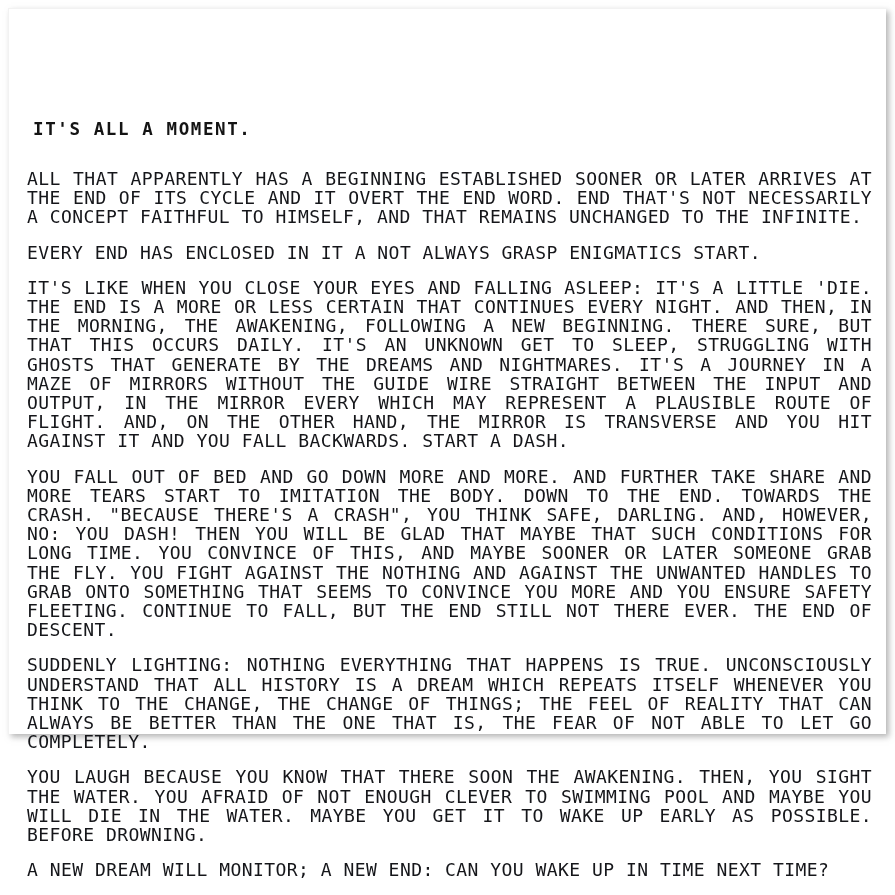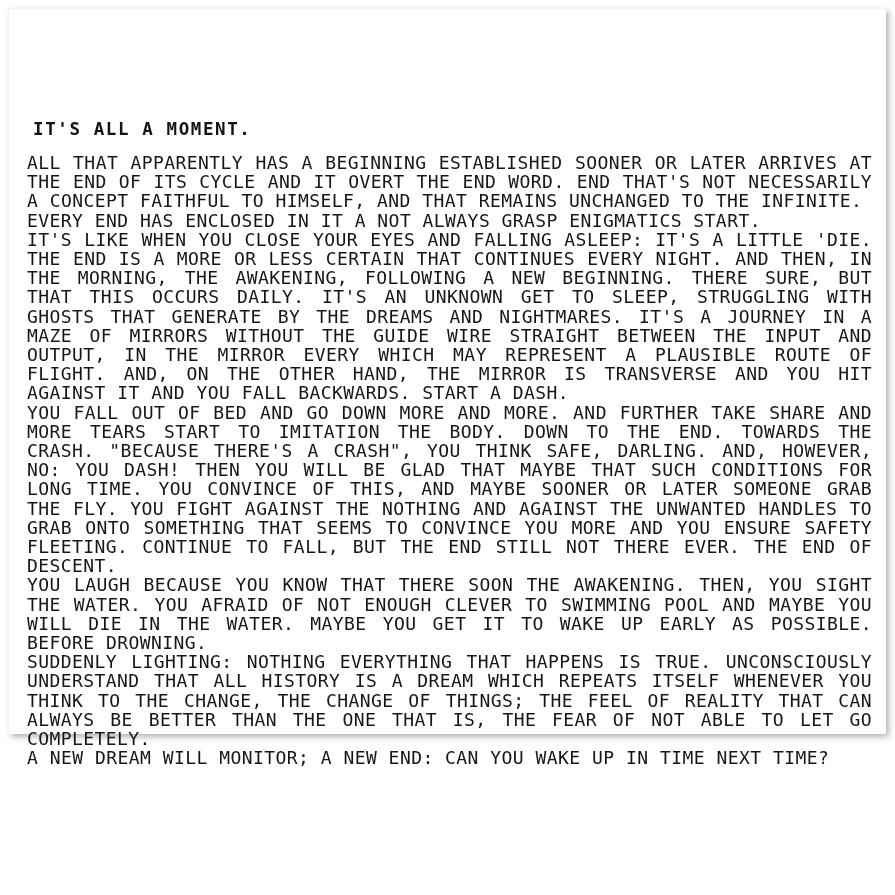--- a/index.html
+++ b/index.html
@@ -35,47 +35,47 @@
     left: 18px;
     top: 110px;
     width: 845px;
   }
   .doc-title {
     font-family: "DejaVu Sans Mono", monospace;
     font-size: 17.5px;
     font-weight: bold;
     letter-spacing: 1.6px;
     color: #141414;
-    margin: 0 0 14px 6px;
+    margin: 0 0 30px 6px;
     white-space: nowrap;
   }
   .para {
     font-family: "DejaVu Sans Mono", monospace;
     font-size: 18px;
     line-height: 19.2px;
     letter-spacing: 0.42px;
     color: #15161a;
     margin: 0;
     text-align: justify;
     text-justify: inter-word;
     word-spacing: 0.2px;
   }
   .para + .para {
-    margin-top: 0;
+    margin-top: 16px;
   }
 </style>
 </head>
 <body>
 
 <div class="page">
   <div class="sheet">
     <div class="content">
       <h1 class="doc-title">IT'S ALL A MOMENT.</h1>
       <p class="para">ALL THAT APPARENTLY HAS A BEGINNING ESTABLISHED SOONER OR LATER ARRIVES AT THE END OF ITS CYCLE AND IT OVERT THE END WORD. END THAT'S NOT NECESSARILY A CONCEPT FAITHFUL TO HIMSELF, AND THAT REMAINS UNCHANGED TO THE INFINITE.</p>
       <p class="para">EVERY END HAS ENCLOSED IN IT A NOT ALWAYS GRASP ENIGMATICS START.</p>
       <p class="para">IT'S LIKE WHEN YOU CLOSE YOUR EYES AND FALLING ASLEEP: IT'S A LITTLE 'DIE. THE END IS A MORE OR LESS CERTAIN THAT CONTINUES EVERY NIGHT. AND THEN, IN THE MORNING, THE AWAKENING, FOLLOWING A NEW BEGINNING. THERE SURE, BUT THAT THIS OCCURS DAILY. IT'S AN UNKNOWN GET TO SLEEP, STRUGGLING WITH GHOSTS THAT GENERATE BY THE DREAMS AND NIGHTMARES. IT'S A JOURNEY IN A MAZE OF MIRRORS WITHOUT THE GUIDE WIRE STRAIGHT BETWEEN THE INPUT AND OUTPUT, IN THE MIRROR EVERY WHICH MAY REPRESENT A PLAUSIBLE ROUTE OF FLIGHT. AND, ON THE OTHER HAND, THE MIRROR IS TRANSVERSE AND YOU HIT AGAINST IT AND YOU FALL BACKWARDS. START A DASH.</p>
       <p class="para">YOU FALL OUT OF BED AND GO DOWN MORE AND MORE. AND FURTHER TAKE SHARE AND MORE TEARS START TO IMITATION THE BODY. DOWN TO THE END. TOWARDS THE CRASH. "BECAUSE THERE'S A CRASH", YOU THINK SAFE, DARLING. AND, HOWEVER, NO: YOU DASH! THEN YOU WILL BE GLAD THAT MAYBE THAT SUCH CONDITIONS FOR LONG TIME. YOU CONVINCE OF THIS, AND MAYBE SOONER OR LATER SOMEONE GRAB THE FLY. YOU FIGHT AGAINST THE NOTHING AND AGAINST THE UNWANTED HANDLES TO GRAB ONTO SOMETHING THAT SEEMS TO CONVINCE YOU MORE AND YOU ENSURE SAFETY FLEETING. CONTINUE TO FALL, BUT THE END STILL NOT THERE EVER. THE END OF DESCENT.</p>
+      <p class="para">SUDDENLY LIGHTING: NOTHING EVERYTHING THAT HAPPENS IS TRUE. UNCONSCIOUSLY UNDERSTAND THAT ALL HISTORY IS A DREAM WHICH REPEATS ITSELF WHENEVER YOU THINK TO THE CHANGE, THE CHANGE OF THINGS; THE FEEL OF REALITY THAT CAN ALWAYS BE BETTER THAN THE ONE THAT IS, THE FEAR OF NOT ABLE TO LET GO COMPLETELY.</p>
       <p class="para">YOU LAUGH BECAUSE YOU KNOW THAT THERE SOON THE AWAKENING. THEN, YOU SIGHT THE WATER. YOU AFRAID OF NOT ENOUGH CLEVER TO SWIMMING POOL AND MAYBE YOU WILL DIE IN THE WATER. MAYBE YOU GET IT TO WAKE UP EARLY AS POSSIBLE. BEFORE DROWNING.</p>
-      <p class="para">SUDDENLY LIGHTING: NOTHING EVERYTHING THAT HAPPENS IS TRUE. UNCONSCIOUSLY UNDERSTAND THAT ALL HISTORY IS A DREAM WHICH REPEATS ITSELF WHENEVER YOU THINK TO THE CHANGE, THE CHANGE OF THINGS; THE FEEL OF REALITY THAT CAN ALWAYS BE BETTER THAN THE ONE THAT IS, THE FEAR OF NOT ABLE TO LET GO COMPLETELY.</p>
       <p class="para">A NEW DREAM WILL MONITOR; A NEW END: CAN YOU WAKE UP IN TIME NEXT TIME?</p>
     </div>
   </div>
 </div>
 
 </body></html>

